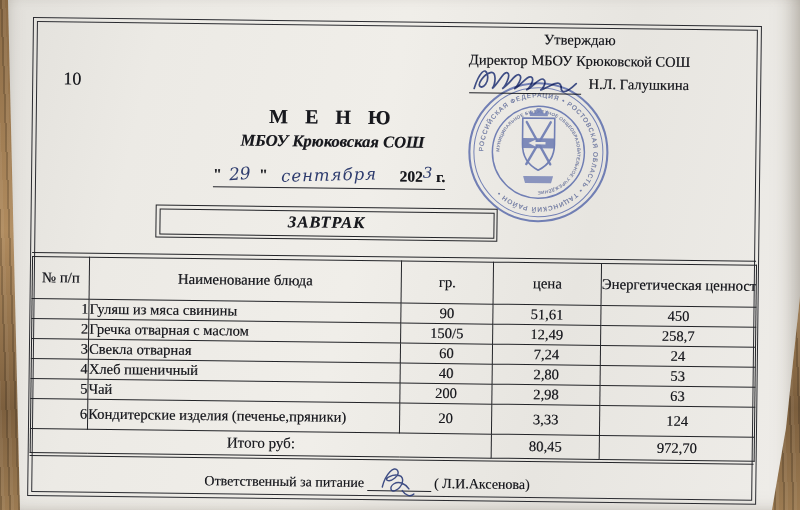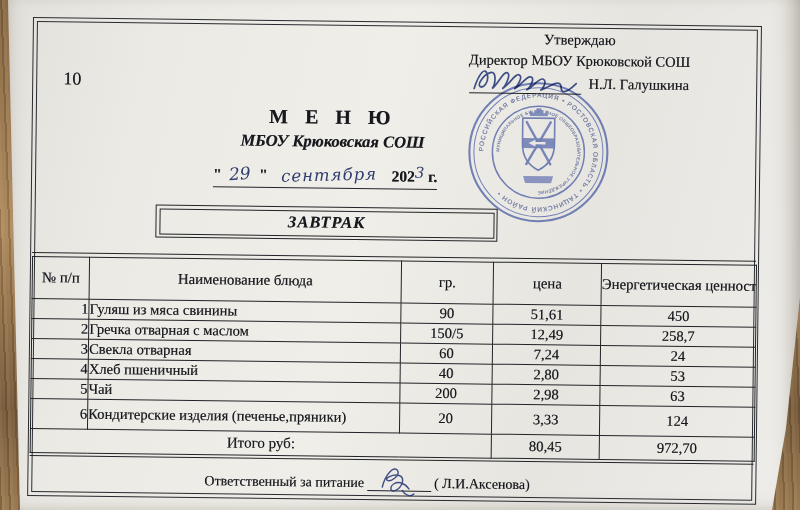--- a/index.html
+++ b/index.html
@@ -37,21 +37,21 @@
   .school-name{margin-top:3px;font-size:16.5px;font-weight:bold;font-style:italic;}
   .date-line{
     position:absolute;left:181px;top:140px;min-width:214px;height:26px;
     border-bottom:1.9px solid #23242a;font-size:15.5px;font-weight:bold;line-height:26px;white-space:nowrap;
   }
   .hand{font-family:"DejaVu Serif","Liberation Serif",serif;font-style:italic;font-weight:normal;
     color:#2e3c6e;text-shadow:none;display:inline-block;}
   .hand-day{font-size:17px;transform:rotate(-5deg);margin:0 4px;}
   .hand-month{font-size:16.5px;transform:rotate(-2deg);margin:0 6px 0 10px;letter-spacing:1px;}
   .hand-year{font-size:15px;position:relative;top:-4px;}
-  .yr{margin-left:4px;}
+  .yr{margin-left:12px;}
   .stamp{position:absolute;left:435px;top:57px;mix-blend-mode:multiply;opacity:.82;}
   .section-box{position:absolute;left:124px;top:185px;width:340px;height:31px;border:1.8px solid #232428;}
   .section-box::before{content:"";position:absolute;inset:2.5px;border:1.1px solid #232428;}
   .section-box span{display:block;text-align:center;line-height:30px;font-size:16.5px;font-weight:bold;font-style:italic;letter-spacing:1px;}
   .menu-table-wrap{position:absolute;left:1px;top:234px;width:724px;border-top:1.7px solid #232428;border-bottom:1.7px solid #232428;padding:3px 0 2px 0;}
   table.menu{border-collapse:collapse;table-layout:fixed;width:724px;font-size:14.6px;}
   table.menu td,table.menu th{border:1.7px solid #232428;padding:0;line-height:1.1;vertical-align:middle;overflow:hidden;white-space:nowrap;}
   table.menu th{font-weight:normal;font-size:14.8px;}
   th.h-energy{text-align:left;padding-left:4px;white-space:normal;line-height:1.25;}
   td.c-num{text-align:right;padding-right:4px;}

